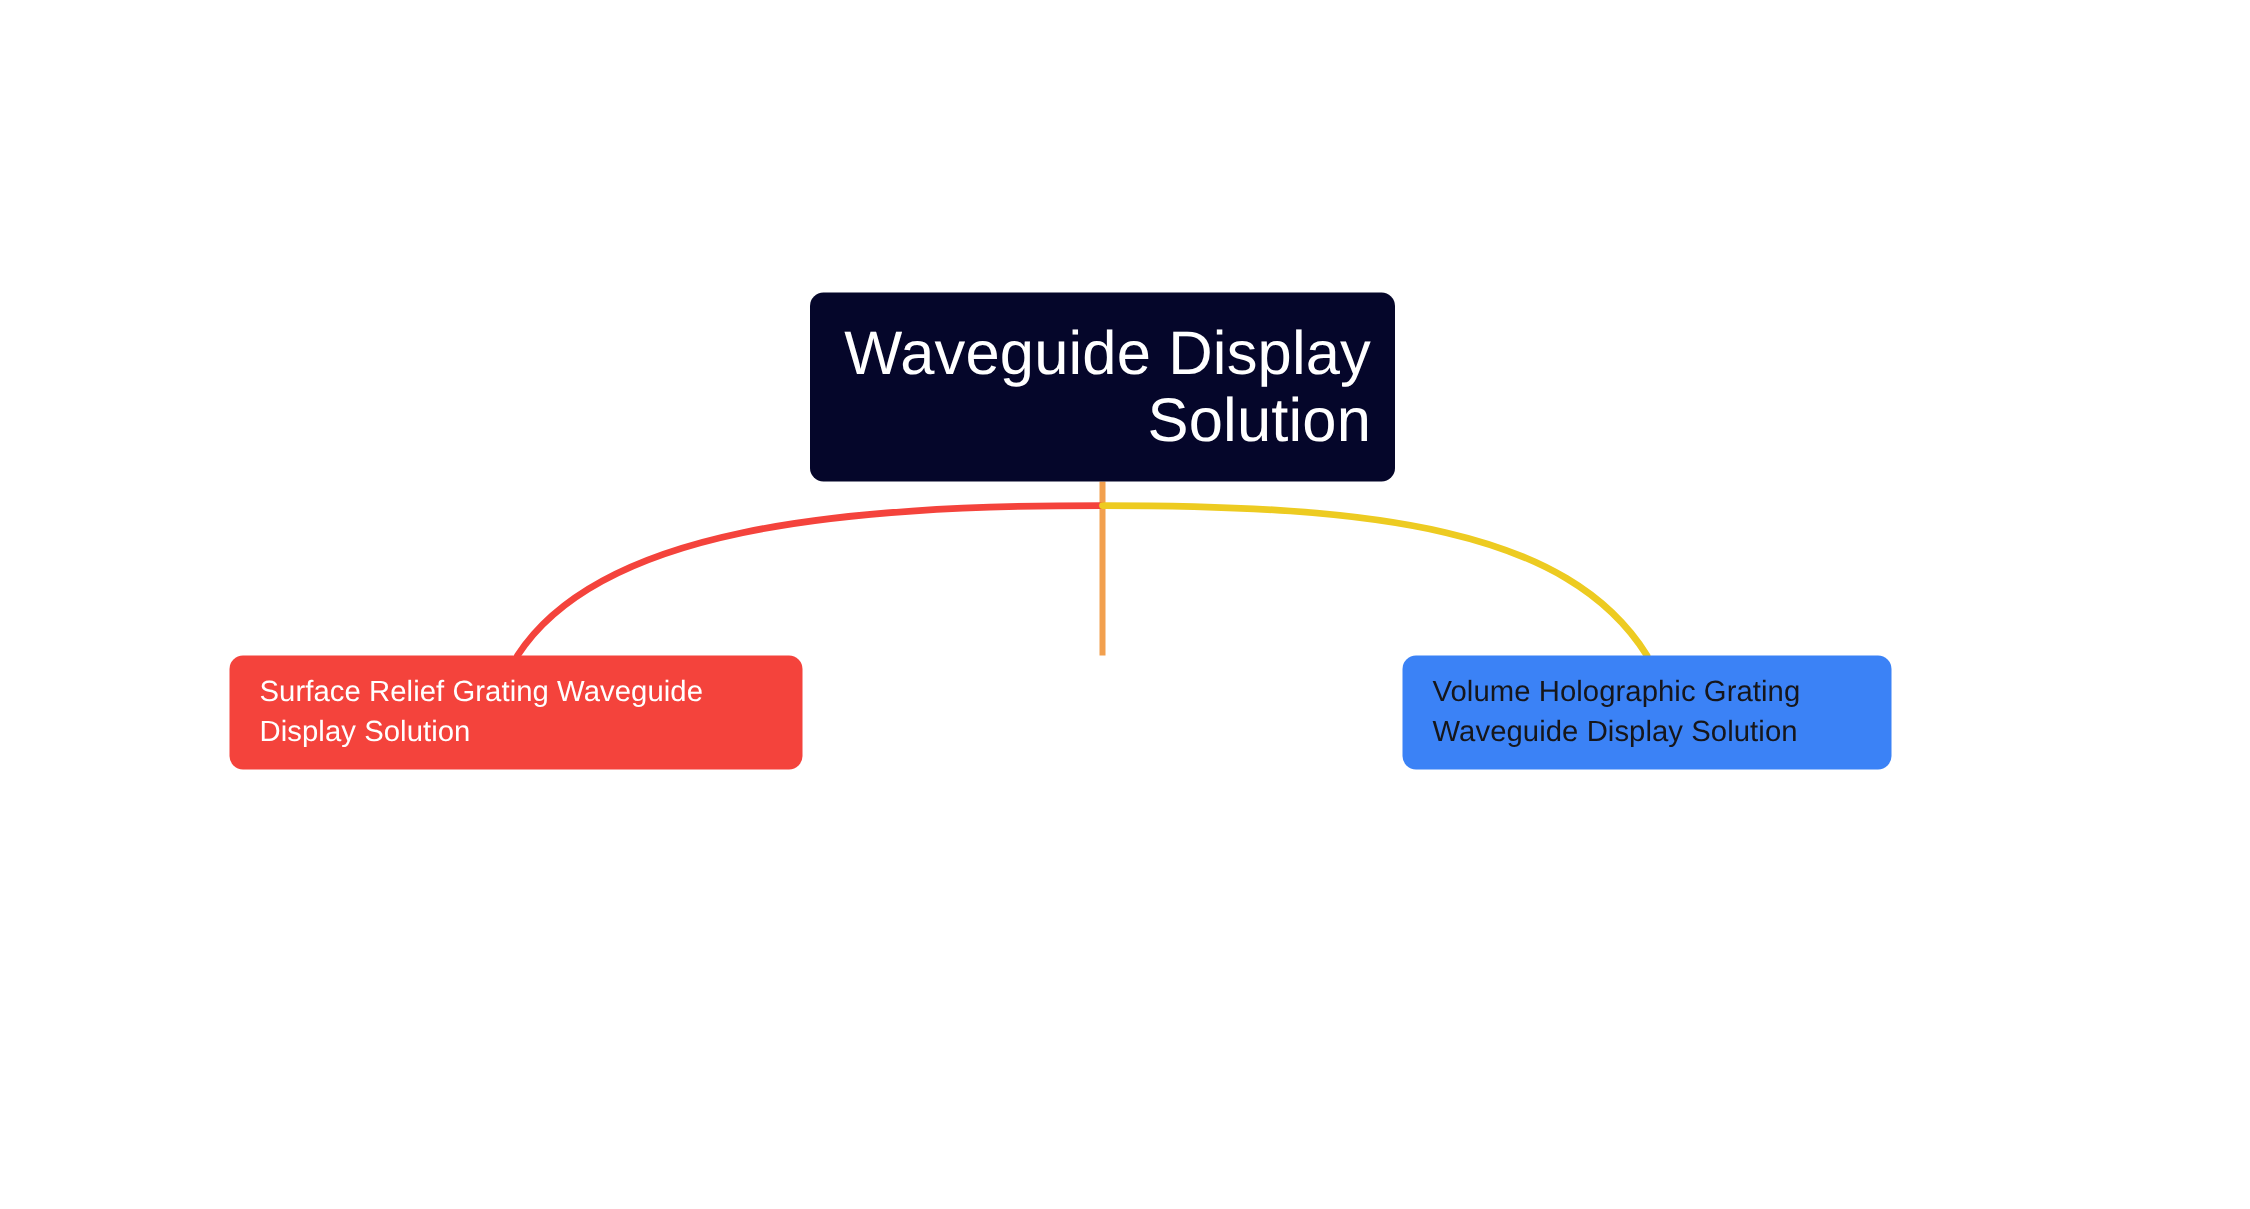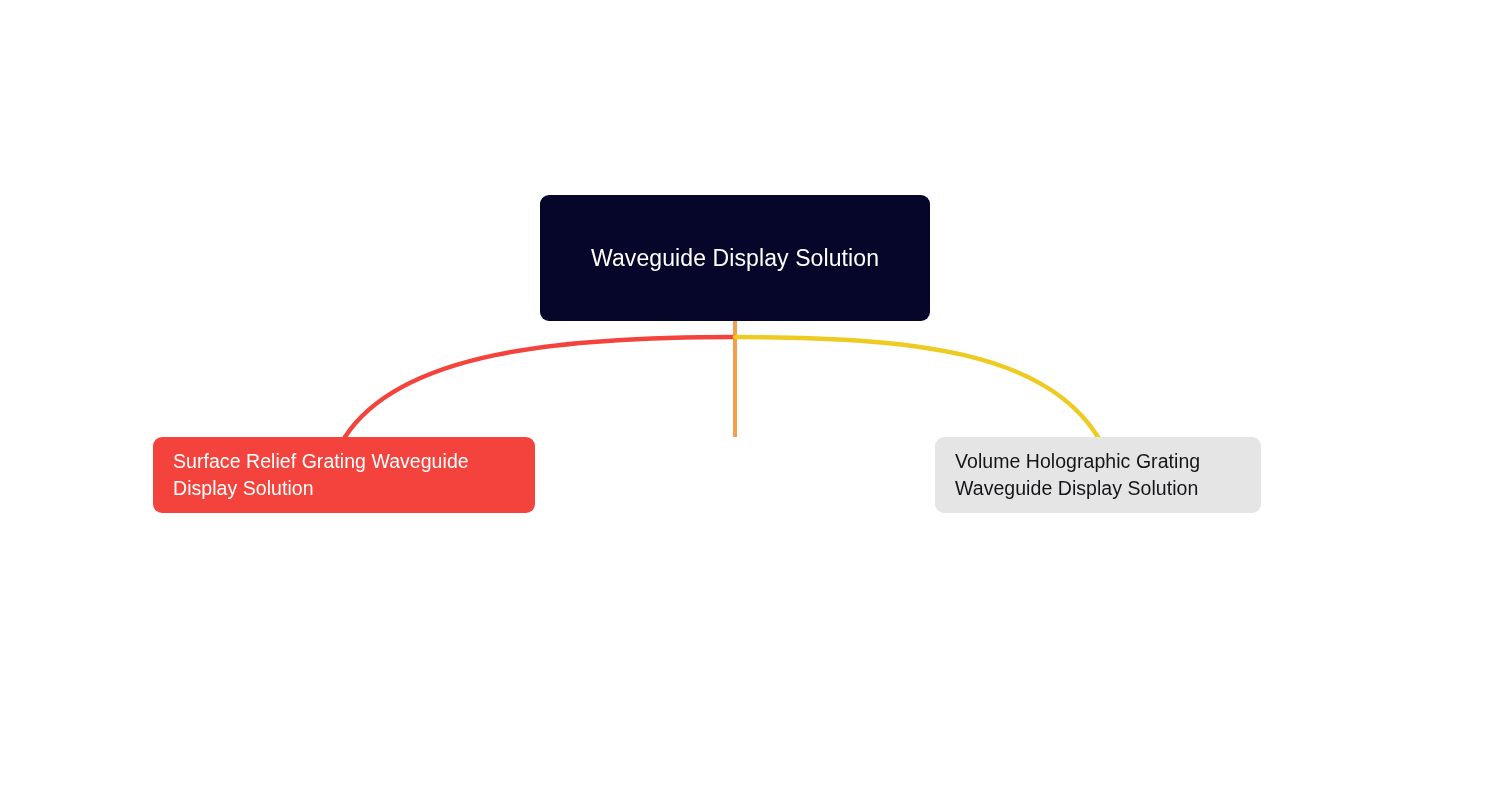--- a/index.html
+++ b/index.html
@@ -47,21 +47,21 @@
     left: 540px;
     top: 195px;
     width: 390px;
     height: 126px;
     background: #05062a;
     justify-content: center;
     z-index: 3;
   }
   #node-root .node-label {
     color: #ffffff;
-    font-size: 23px;
+    font-size: 41px;
     line-height: 45px;
     text-align: right;
     letter-spacing: 0.1px;
     padding: 0 16px;
   }
 
   
   .child {
     top: 437px;
     height: 76px;
@@ -111,17 +111,17 @@
 
   <div class="node" id="node-root" style="background: rgb(5, 6, 42);">
     <span class="node-label" style="color: rgb(255, 255, 255);">Waveguide Display Solution</span>
   </div>
 
   <div class="node child" id="node-child-0" style="background: rgb(244, 67, 60);">
     <span class="node-label" style="color: rgb(255, 255, 255);">Surface Relief Grating Waveguide Display Solution</span>
   </div>
 
 
-  <div class="node child" id="node-child-2" style="background: #e5e5e5; justify-content: flex-end;">
+  <div class="node child" id="node-child-2" style="background: #3b82f6; justify-content: flex-end;">
     <span class="node-label" style="color: rgb(22, 22, 26);">Volume Holographic Grating Waveguide Display Solution</span>
   </div>
 
 </div>
 
 </body></html>

